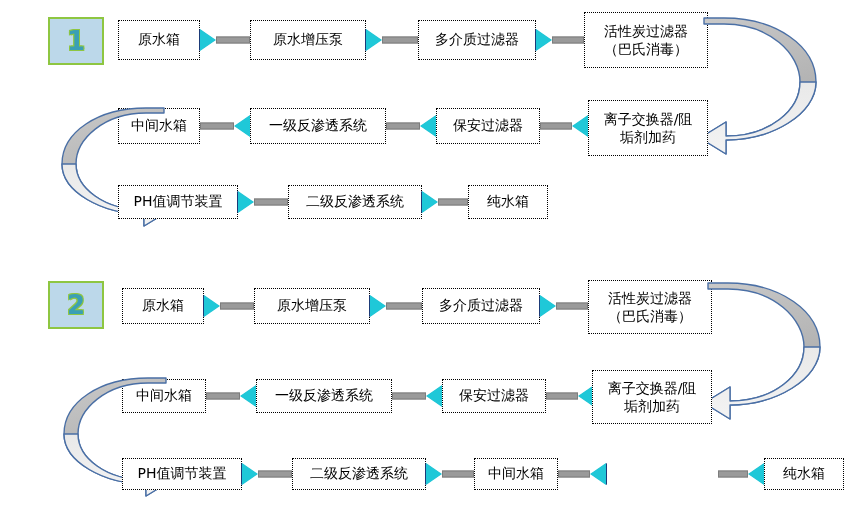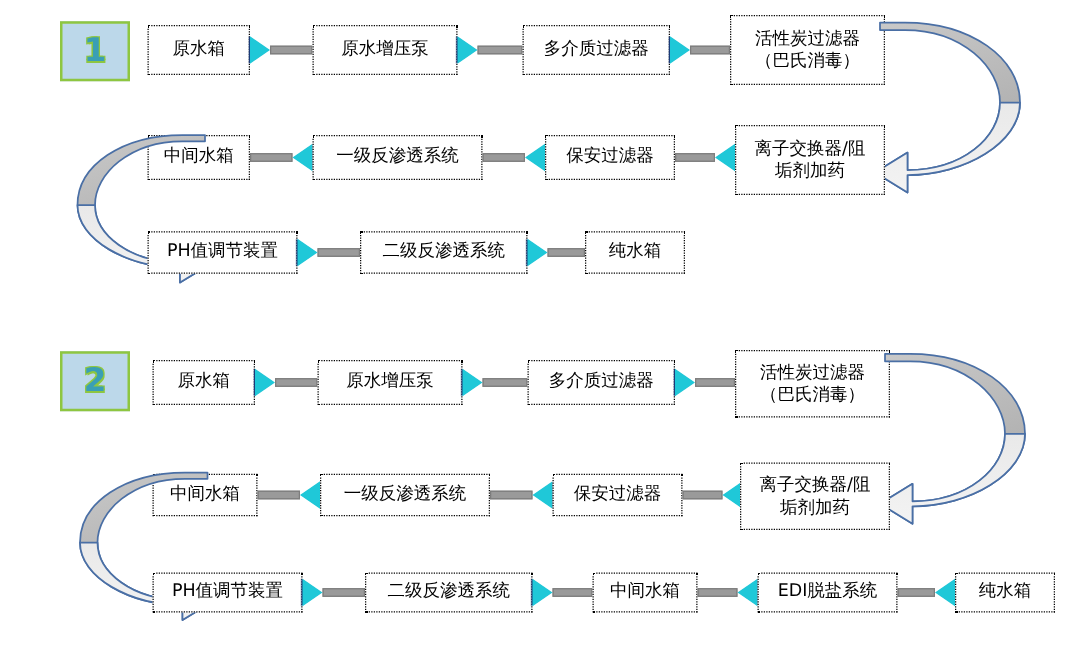--- a/index.html
+++ b/index.html
@@ -251,20 +251,19 @@
   <div class="node" style="left:292px;top:458px;width:134px;height:32px;">二级反渗透系统</div>
   <div class="conn right" style="left:426px;top:463px;width:48px;">
     <span class="bar" style="left:16px;width:32px;"></span>
     <span class="head" style="left:0;"></span>
   </div>
   <div class="node" style="left:474px;top:458px;width:84px;height:32px;">中间水箱</div>
   <div class="conn left" style="left:558px;top:463px;width:48px;">
     <span class="bar" style="left:0;width:32px;"></span>
     <span class="head" style="left:32px;"></span>
   </div>
-  <div class="node" style="left:606px;top:458px;width:112px;height:32px;">EDI脱盐系统</div>
   <div class="conn left" style="left:718px;top:463px;width:46px;">
     <span class="bar" style="left:0;width:30px;"></span>
     <span class="head" style="left:30px;"></span>
   </div>
   <div class="node" style="left:764px;top:458px;width:80px;height:32px;">纯水箱</div>
 
 </div>
 
 </body></html>

